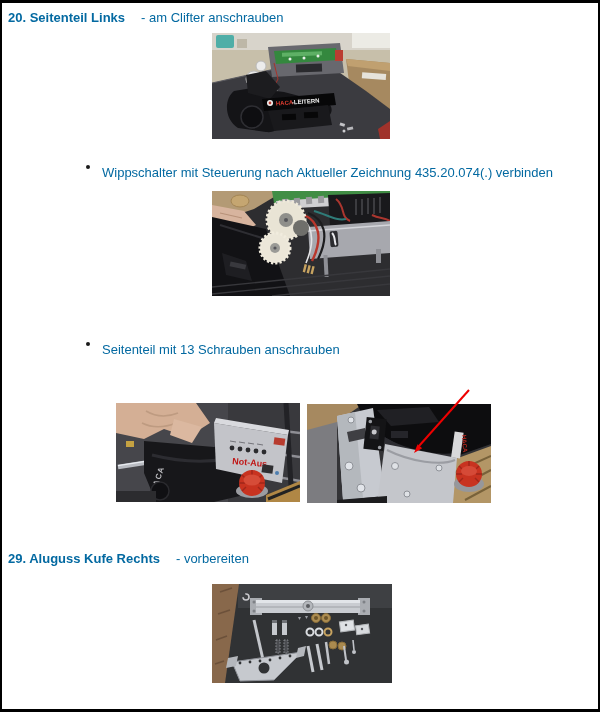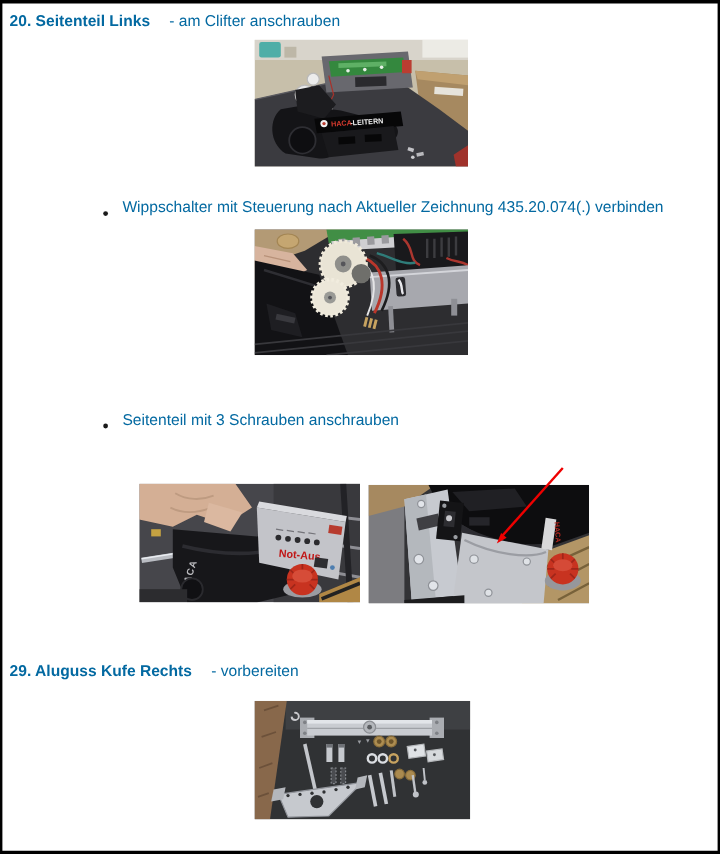--- a/index.html
+++ b/index.html
@@ -10,21 +10,21 @@
     background:#ffffff;
     border:2px solid #000;
     border-top-width:3px;border-bottom-width:3px;
     font-family:"Liberation Sans","DejaVu Sans",sans-serif;
     color:#0369a1;
     overflow:hidden;
   }
   .heading{position:absolute;left:6px;font-size:13px;white-space:nowrap;}
   .heading .h-bold{font-weight:bold;}
   .heading .h-rest{margin-left:16px;}
-  .bullet-line{position:absolute;left:84px;font-size:13px;white-space:nowrap;display:flex;align-items:flex-end;}
+  .bullet-line{position:absolute;left:84px;font-size:13px;white-space:nowrap;display:flex;align-items:flex-start;}
   .bullet-dot{width:4px;height:4px;border-radius:50%;background:#1a1a1a;flex:0 0 auto;}
   .bullet-text{margin-left:12px;}
   .note-line{position:absolute;left:100px;font-size:13px;font-weight:bold;white-space:nowrap;}
   .photo{position:absolute;overflow:hidden;}
   .photo svg{display:block;width:100%;height:100%;filter:blur(0.35px) saturate(0.92);}
   .annotation-svg{position:absolute;pointer-events:none;}
   svg text{font-family:"Liberation Sans","DejaVu Sans",sans-serif;}
 </style>
 </head>
 <body>
@@ -143,21 +143,21 @@
         </g>
 
       <g stroke="#38383c" stroke-width="1.4">
         <path d="M0,96 L178,78 M0,103 L178,85 M60,105 L178,93"></path>
       </g>
     </svg>
   </div>
 
   <div class="bullet-line" style="top:339px;">
     <span class="bullet-dot"></span>
-    <span class="bullet-text">Seitenteil mit 3 Schrauben anschrauben</span>
+    <span class="bullet-text">Seitenteil mit 13 Schrauben anschrauben</span>
   </div>
 
 
   <div class="photo" style="left:114px;top:400px;width:184px;height:99px;">
     <svg viewBox="0 0 184 99">
       <rect x="0" y="0" width="184" height="99" fill="#46464b"></rect>
 
       <rect x="112" y="0" width="72" height="99" fill="#39393d"></rect>
       <g stroke="#8e8e95" stroke-width="2.5">
           <path d="M116,22 L184,30 M114,44 L184,54 M116,66 L184,78"></path>

